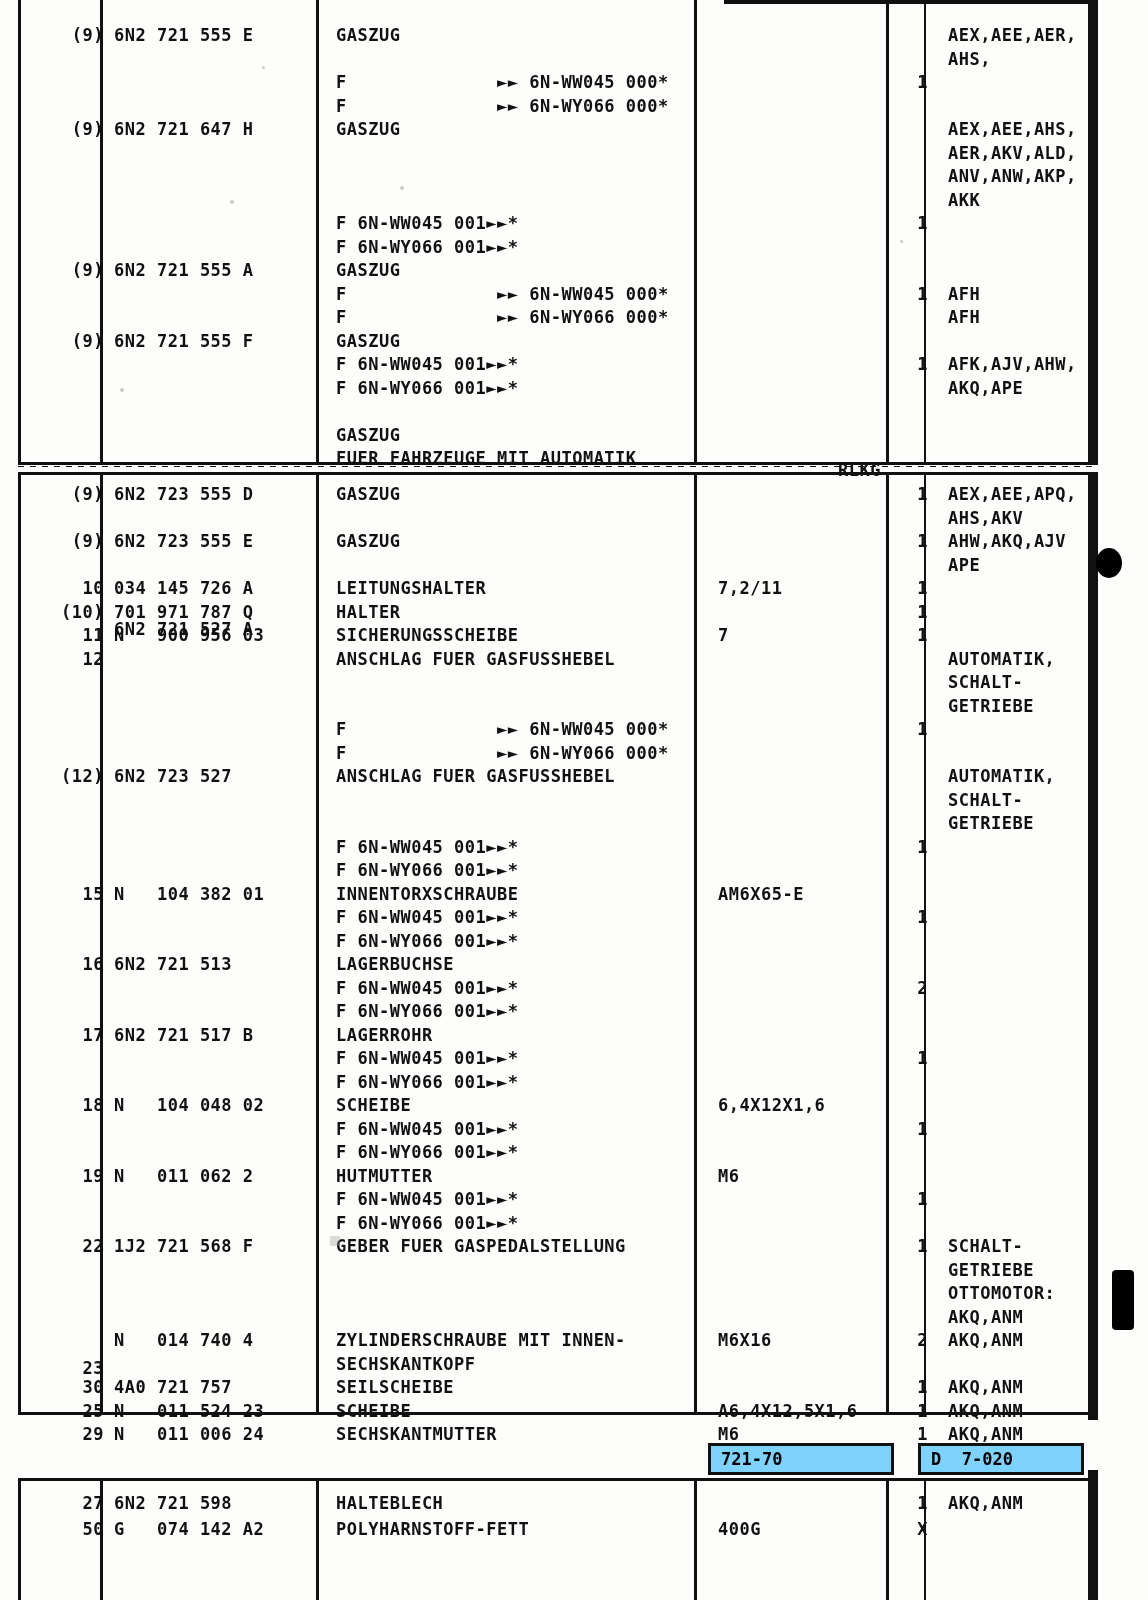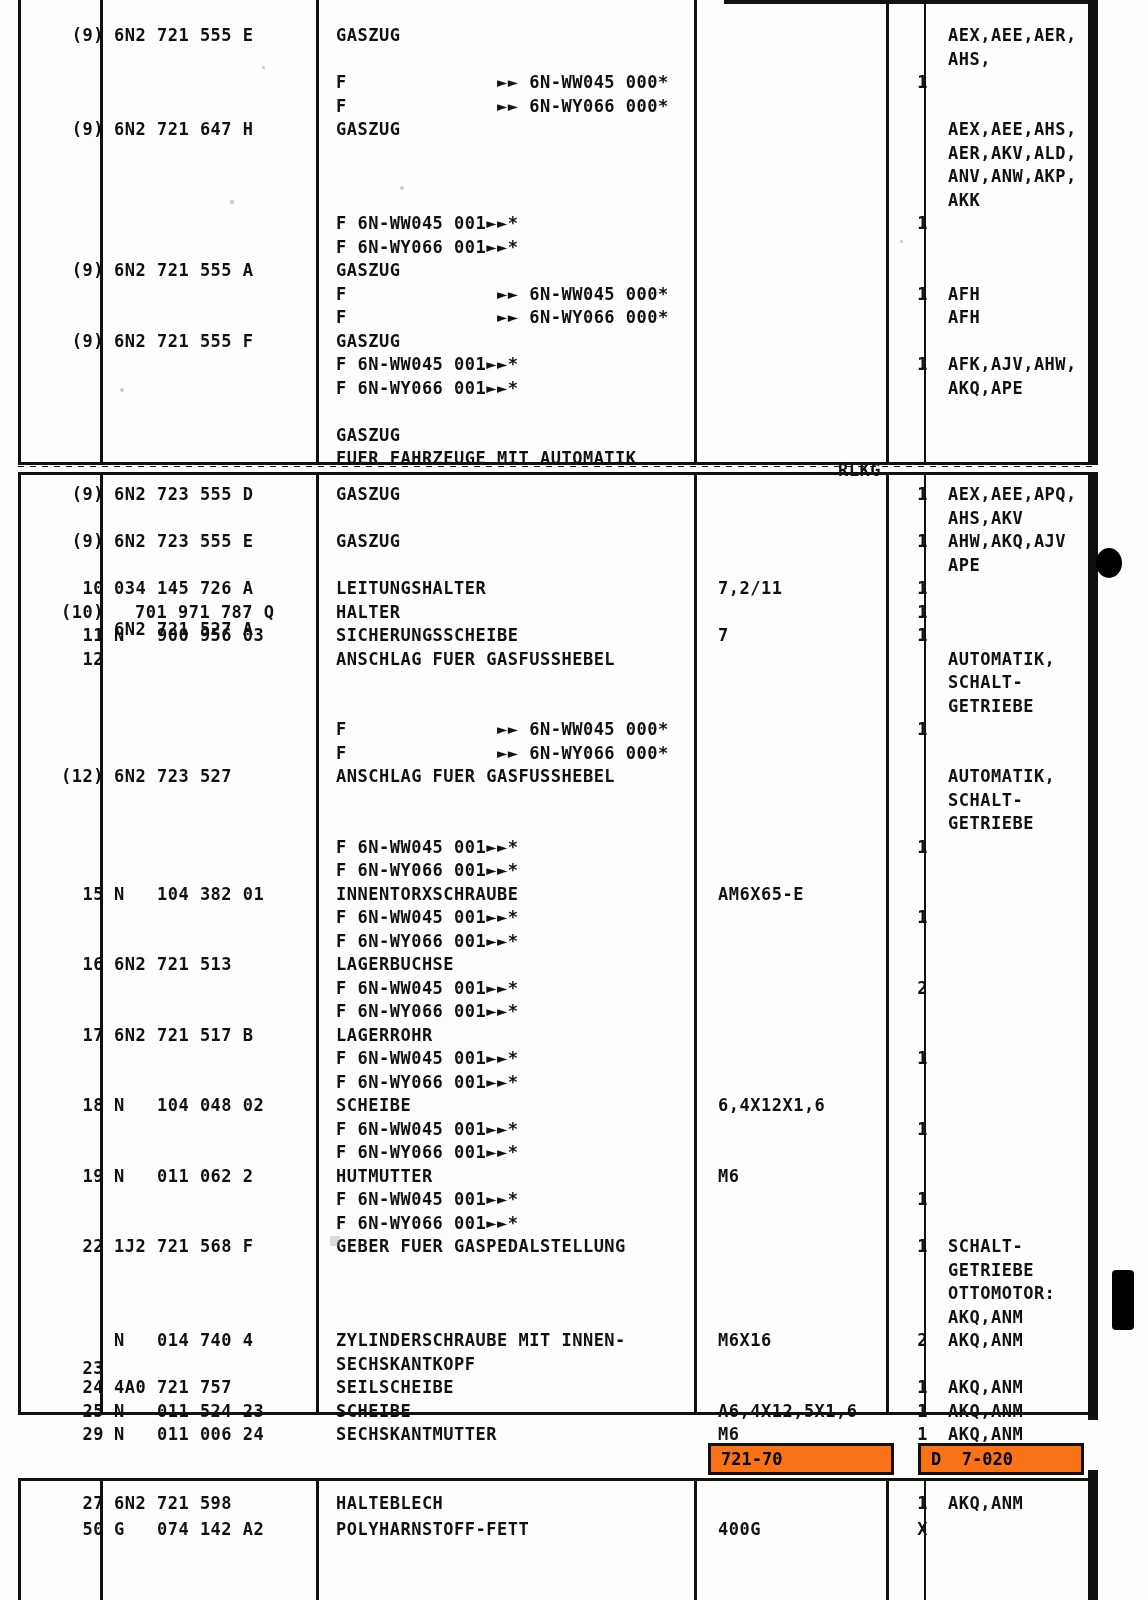--- a/index.html
+++ b/index.html
@@ -84,21 +84,21 @@
     position:absolute;
     left:0; top:1px; right:0; height:1px;
     background:repeating-linear-gradient(to right,#111 0 6px,transparent 6px 12px);
   }
 
   
   .codebox {
     position: absolute;
     border: 3px solid #111;
     height: 26px;
-    background: #f97316;
+    background: #7dd3fc;
     font-size: 17px;
     font-weight: bold;
     line-height: 26px;
     white-space: pre;
   }
 
   
   .blob {
     position: absolute;
     background: #000;
@@ -212,21 +212,21 @@
         <div class="line c-desc" style="top: 532px;">GASZUG</div>
         <div class="line c-qty" style="top: 532px;">1</div>
         <div class="line c-code" style="top: 532px;">AHW,AKQ,AJV</div>
         <div class="line c-code" style="top: 555.5px;">APE</div>
         <div class="line c-pos" style="top: 579px;">10</div>
         <div class="line c-part" style="top: 579px;">034 145 726 A</div>
         <div class="line c-desc" style="top: 579px;">LEITUNGSHALTER</div>
         <div class="line c-note" style="top: 579px;">7,2/11</div>
         <div class="line c-qty" style="top: 579px;">1</div>
         <div class="line c-pos" style="top: 602.5px;">(10)</div>
-        <div class="line c-part" style="top: 602.5px; margin-left: 21px;">701 971 787 Q</div>
+        <div class="line c-part" style="top: 602.5px;">701 971 787 Q</div>
         <div class="line c-desc" style="top: 602.5px;">HALTER</div>
         <div class="line c-qty" style="top: 602.5px;">1</div>
         <div class="line c-pos" style="top: 626px;">11</div>
         <div class="line c-part" style="top: 626px;">N   900 956 03</div>
         <div class="line c-desc" style="top: 626px;">SICHERUNGSSCHEIBE</div>
         <div class="line c-note" style="top: 626px;">7</div>
         <div class="line c-qty" style="top: 626px;">1</div>
         <div class="line c-pos" style="top: 649.5px;">12</div>
         <div class="line c-part" style="top: 620px;">6N2 721 527 A</div>
         <div class="line c-desc" style="top: 649.5px;">ANSCHLAG FUER GASFUSSHEBEL</div>
@@ -286,21 +286,21 @@
         <div class="line c-code" style="top: 1260.5px;">GETRIEBE</div>
         <div class="line c-code" style="top: 1284px;">OTTOMOTOR:</div>
         <div class="line c-code" style="top: 1307.5px;">AKQ,ANM</div>
         <div class="line c-pos" style="top: 1331px; margin-top: 28px;">23</div>
         <div class="line c-part" style="top: 1331px;">N   014 740 4</div>
         <div class="line c-desc" style="top: 1331px;">ZYLINDERSCHRAUBE MIT INNEN-</div>
         <div class="line c-note" style="top: 1331px;">M6X16</div>
         <div class="line c-qty" style="top: 1331px;">2</div>
         <div class="line c-code" style="top: 1331px;">AKQ,ANM</div>
         <div class="line c-desc" style="top: 1354.5px;">SECHSKANTKOPF</div>
-        <div class="line c-pos" style="top: 1378px;">24</div>
+        <div class="line c-pos" style="top: 1378px;">30</div>
         <div class="line c-part" style="top: 1378px;">4A0 721 757</div>
         <div class="line c-desc" style="top: 1378px;">SEILSCHEIBE</div>
         <div class="line c-qty" style="top: 1378px;">1</div>
         <div class="line c-code" style="top: 1378px;">AKQ,ANM</div>
         <div class="line c-pos" style="top: 1401.5px;">25</div>
         <div class="line c-part" style="top: 1401.5px;">N   011 524 23</div>
         <div class="line c-desc" style="top: 1401.5px;">SCHEIBE</div>
         <div class="line c-note" style="top: 1401.5px;">A6,4X12,5X1,6</div>
         <div class="line c-qty" style="top: 1401.5px;">1</div>
         <div class="line c-code" style="top: 1401.5px;">AKQ,ANM</div>

